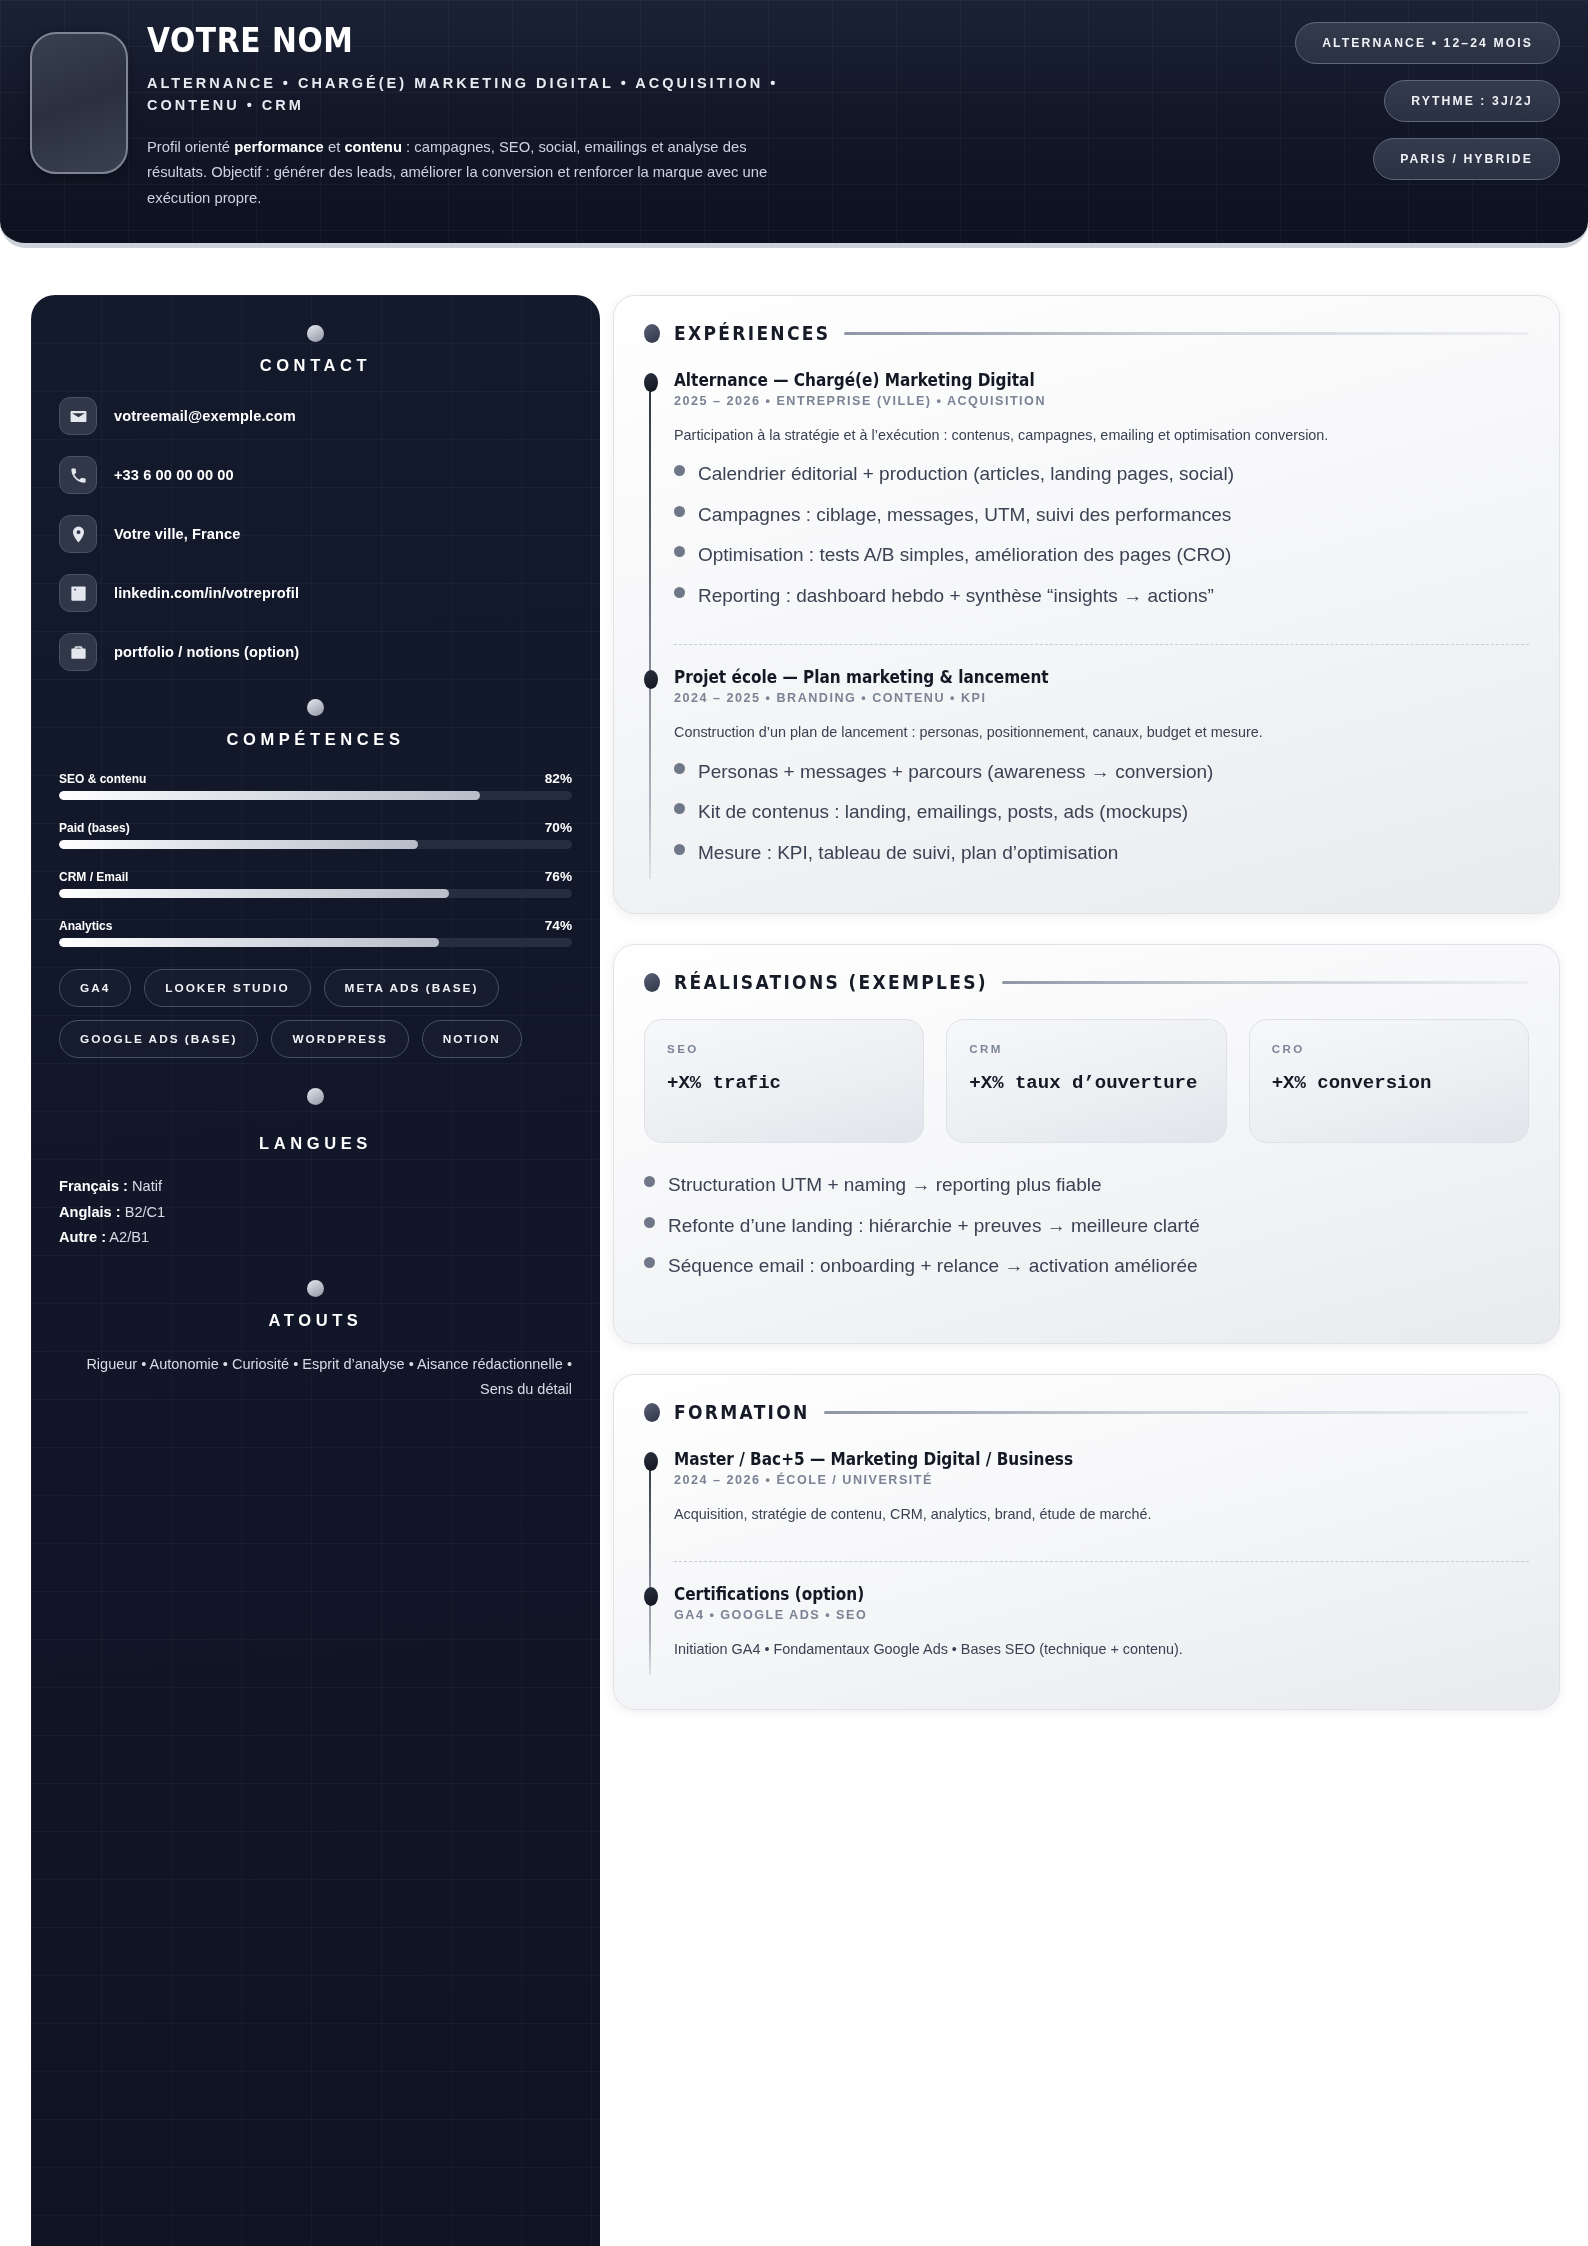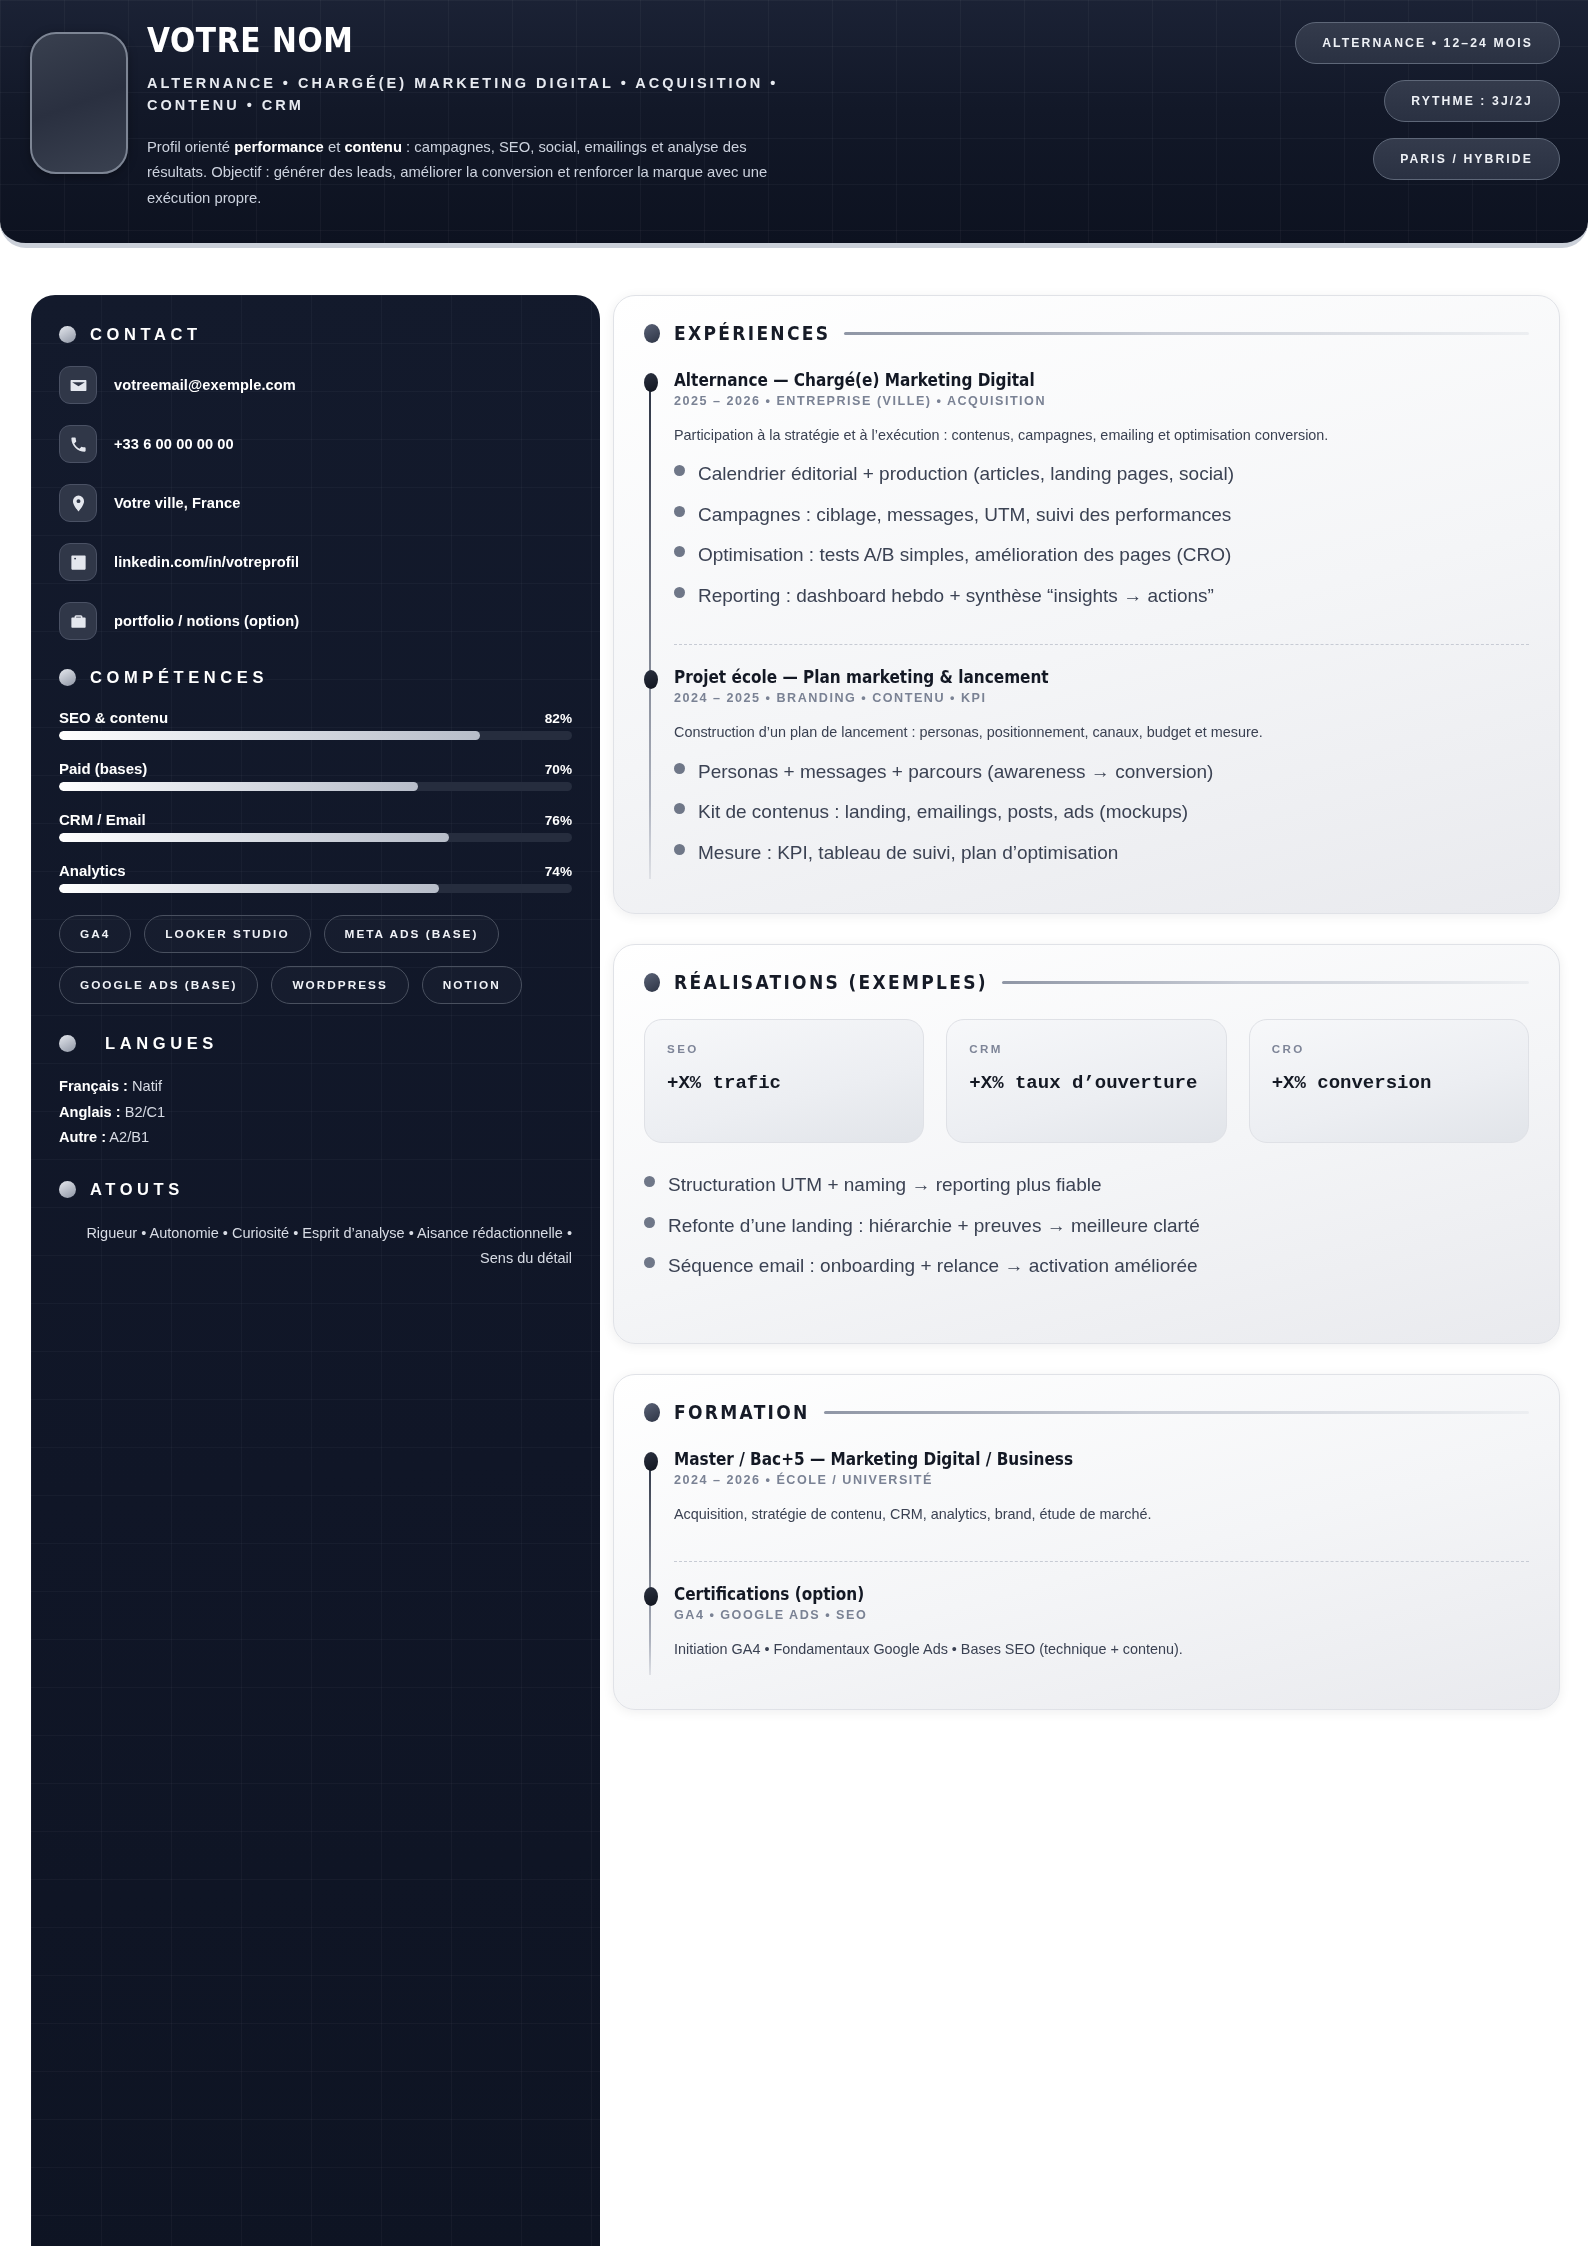--- a/index.html
+++ b/index.html
@@ -85,42 +85,42 @@
   .sidebar::before{
     content:""; position:absolute; inset:0;
     background-image:
       linear-gradient(rgba(255,255,255,.03) 1px, transparent 1px),
       linear-gradient(90deg, rgba(255,255,255,.03) 1px, transparent 1px);
     background-size:70px 48px;
     pointer-events:none;
   }
   .sb-inner { position:relative; padding:30px 28px 0 28px; }
 
-  .sb-head { display:flex; align-items:center; gap:14px; margin-bottom:22px; }
+  .sb-head { display:flex; align-items:center; gap:14px; margin-bottom:22px;flex-direction:column; }
   .sb-dot {
     width:17px; height:17px; border-radius:50%;
     background:linear-gradient(150deg,#e6e9ef,#8e95a4);
     flex:none;
   }
   .sb-title {
     color:#ffffff; font-size:16.5px; font-weight:700; letter-spacing:4.6px;
   }
 
   .contact-row { display:flex; align-items:center; gap:17px; margin-bottom:21px; }
   .ic {
     width:38px; height:38px; border-radius:11px; flex:none;
     background:#303748; border:1px solid #4a5164;
     display:flex; align-items:center; justify-content:center;
   }
   .ic svg { width:19px; height:19px; fill:#e4e7ee; }
   .contact-txt { color:#ffffff; font-size:14.6px; font-weight:700; letter-spacing:.1px; }
 
   .sk-block { margin-bottom:20px; }
   .sk-top { display:flex; justify-content:space-between; align-items:baseline; margin-bottom:5px; }
-  .sk-name { color:#ffffff; font-size:15px; font-weight:700; }
+  .sk-name { color:#ffffff; font-size:12px; font-weight:700; }
   .sk-pct { color:#ffffff; font-size:13.6px; font-weight:700; }
   .sk-track {
     height:9px; border-radius:7px;
     background:#262d3e; overflow:hidden;
   }
   .sk-fill {
     height:100%; border-radius:7px;
     background:linear-gradient(90deg,#ffffff 0%, #e3e6ec 35%, #b7bdc9 100%);
   }
 

